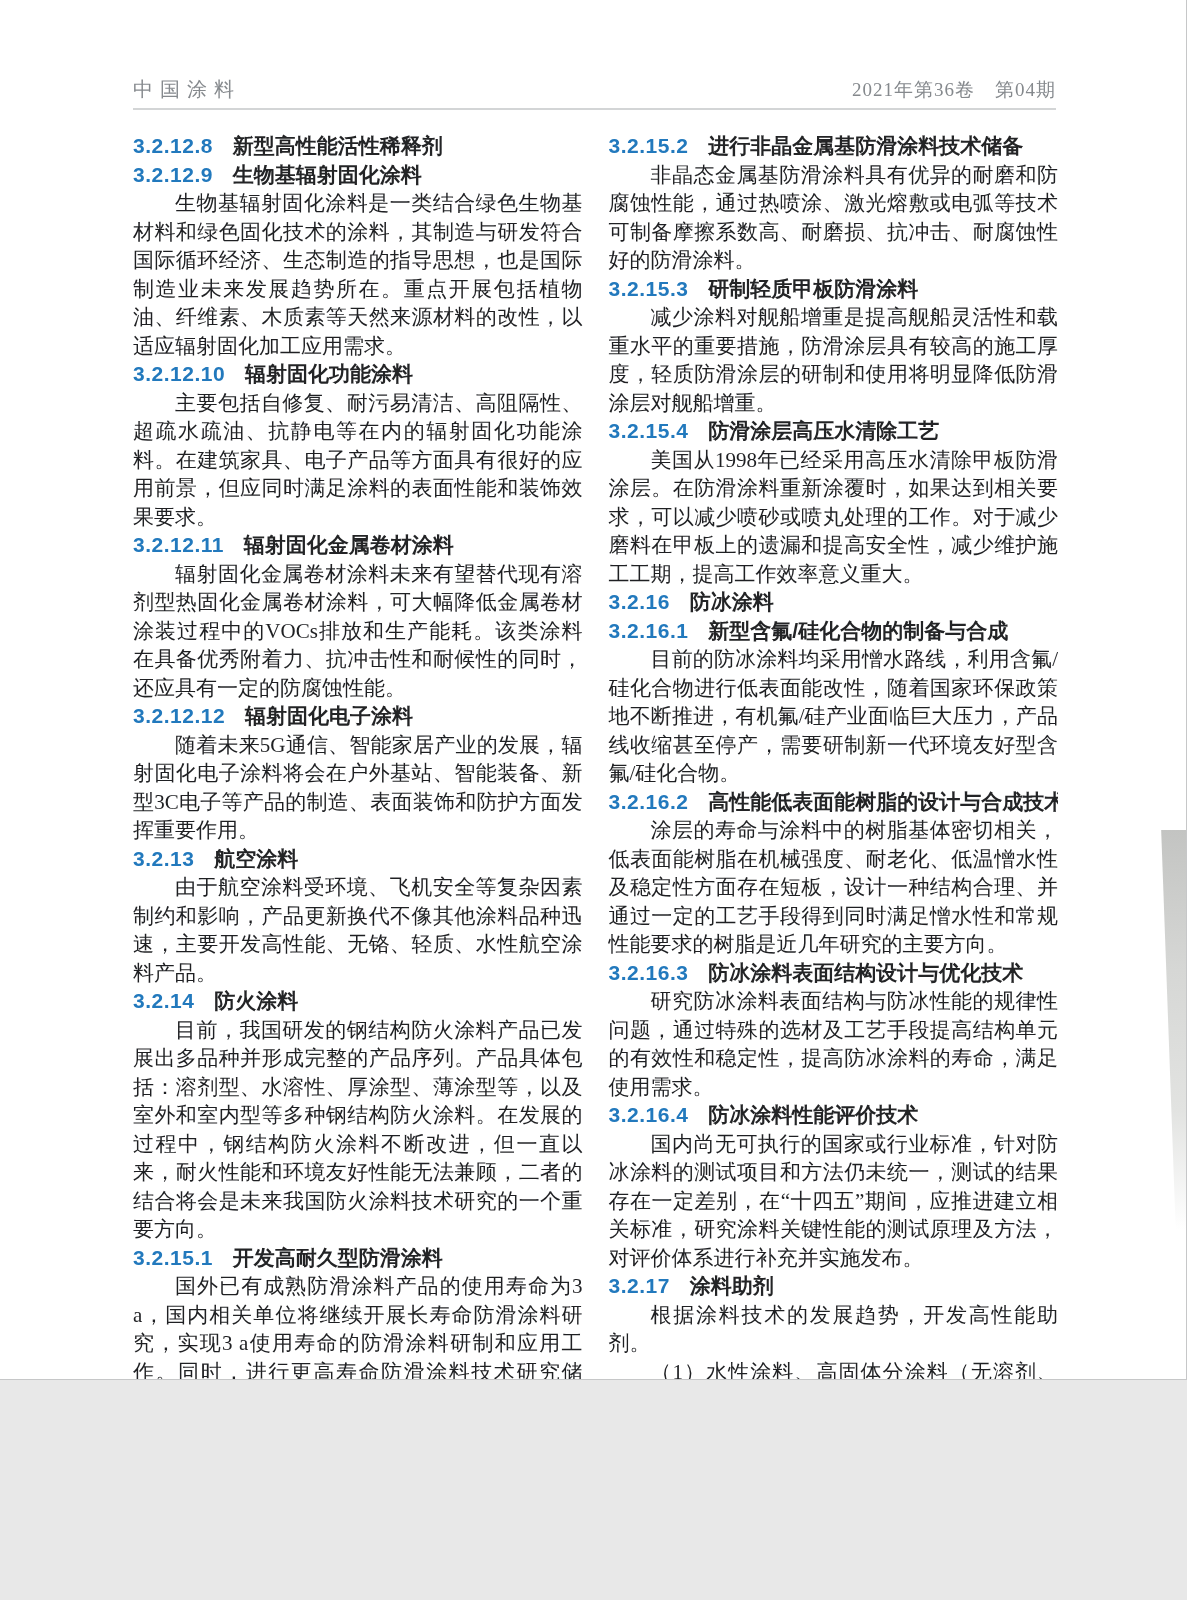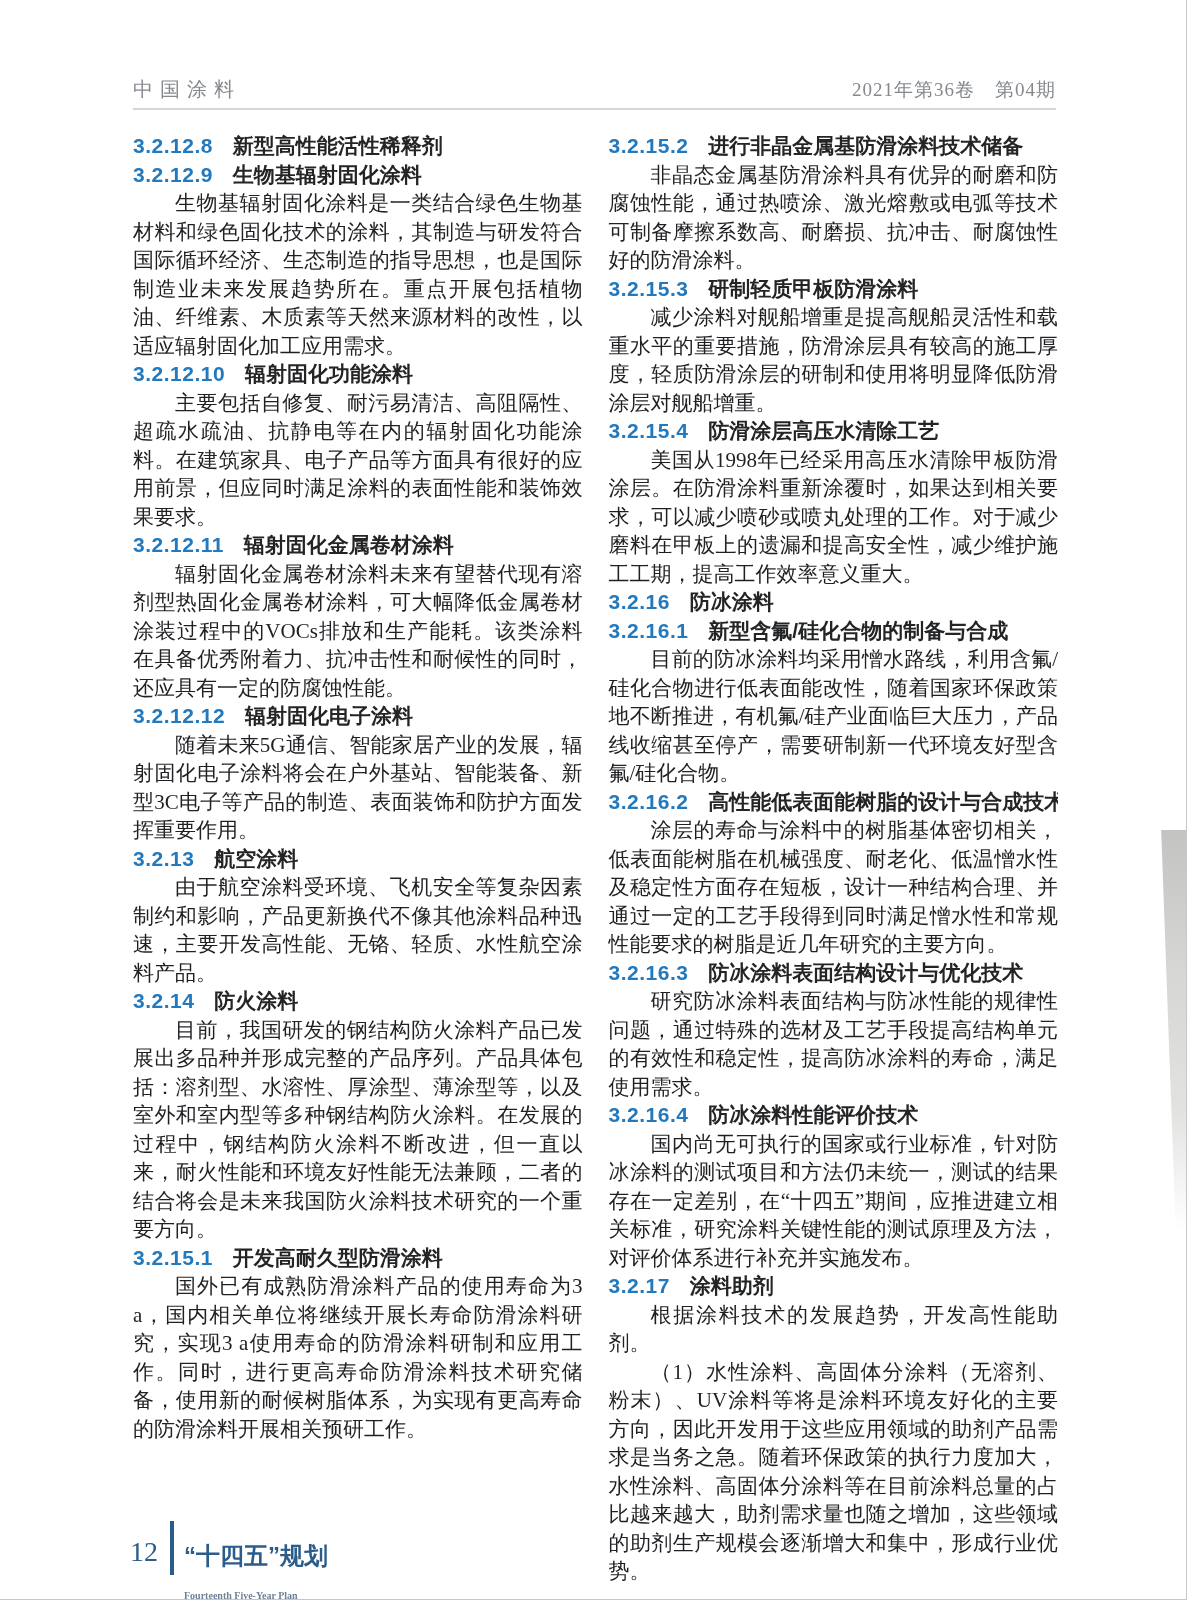--- a/index.html
+++ b/index.html
@@ -1,18 +1,18 @@
 <!DOCTYPE html>
 <html><head>
 <meta charset="utf-8">
 <style>
   html,body { margin:0; padding:0; background:#e8e8e8; }
   .page {
     position:relative;
-    width:1187px; height:1600px;
+    width:1187px; height:1380px;
     margin:0 auto;
     background:#ffffff;
     overflow:hidden;
     box-sizing:border-box;
     border-right:1px solid #c6c7c8;
     border-bottom:1px solid #c6c7c8;
     font-family:"Liberation Serif","DejaVu Serif",serif;
     color:var(--text,#1f2023);
   }
   

